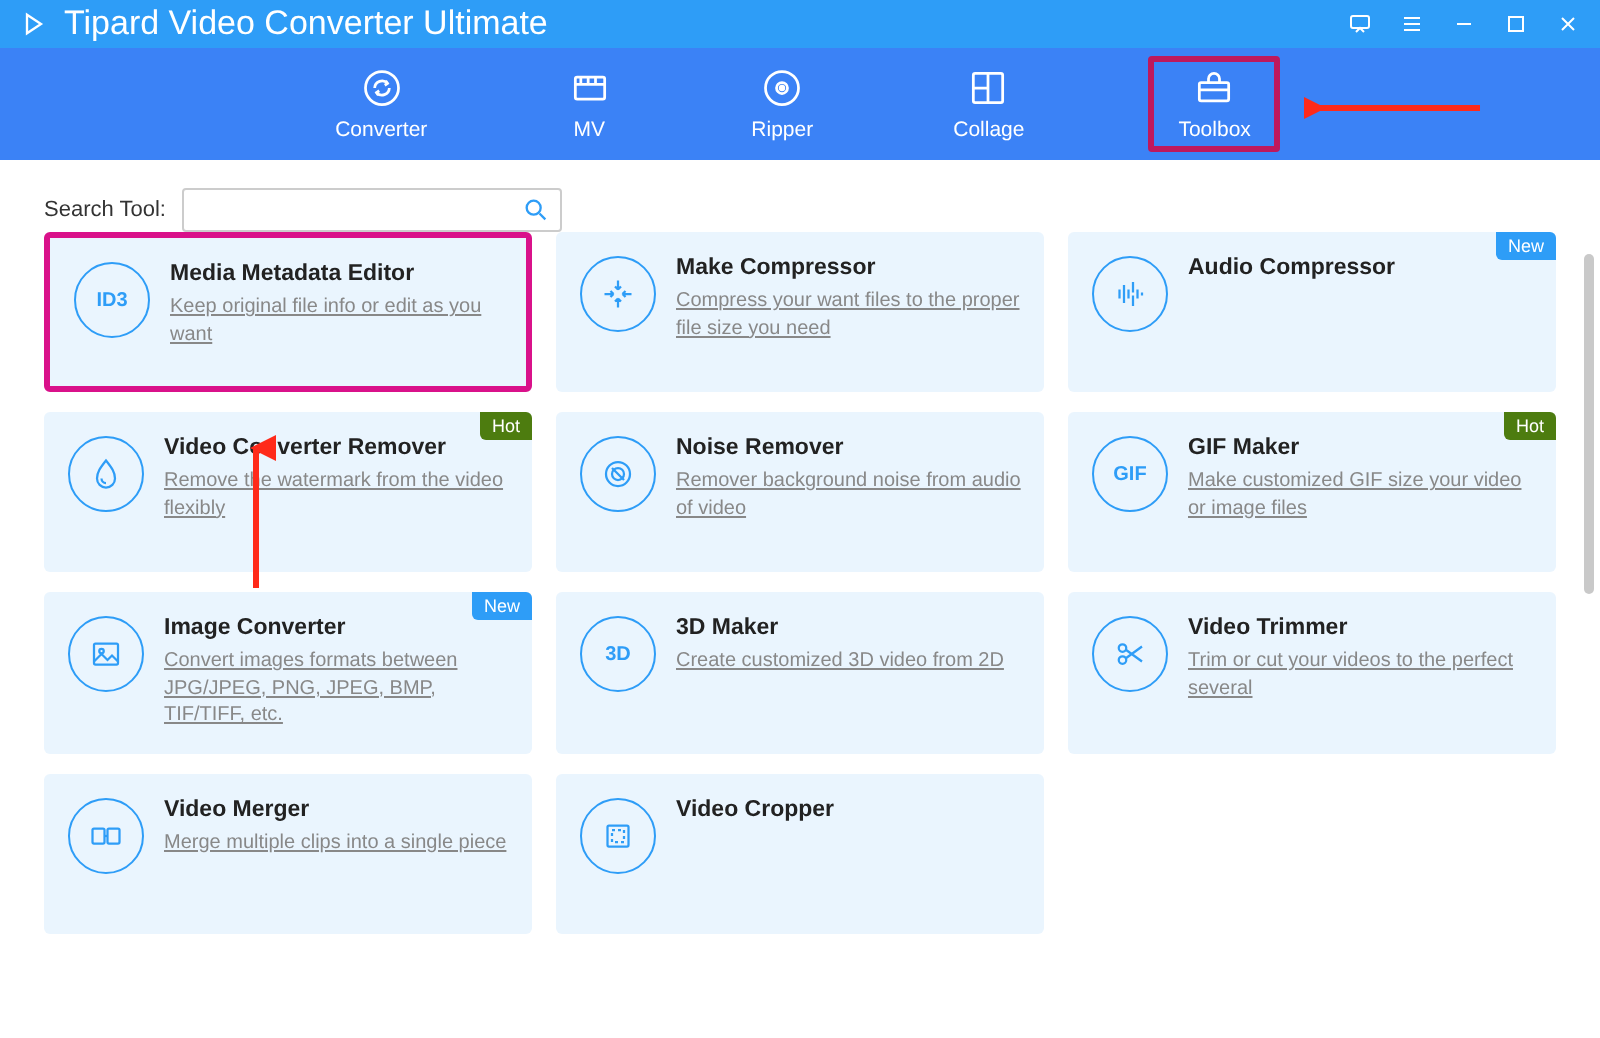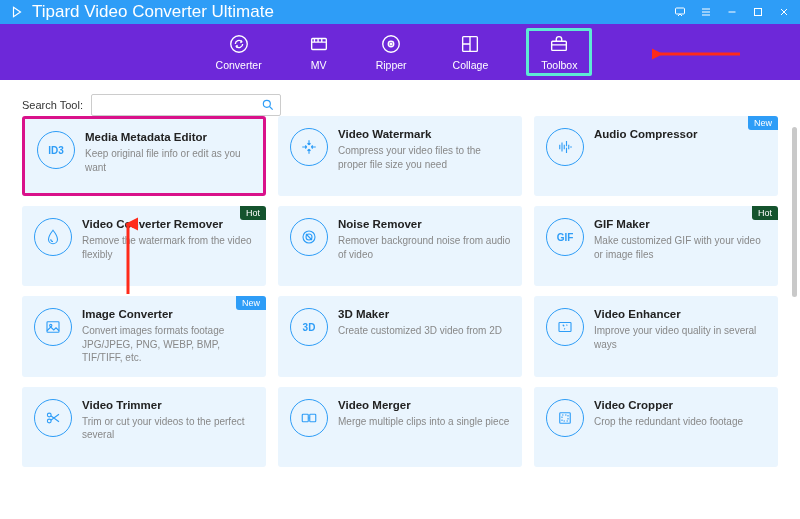--- a/index.html
+++ b/index.html
@@ -4,49 +4,49 @@
 <style>
 * { margin: 0; padding: 0; box-sizing: border-box; font-family: -apple-system, BlinkMacSystemFont, "Segoe UI", Arial, sans-serif; }
 body { background: #fff; width: 800px; height: 519px; overflow: hidden; position: relative; }
 
 .titlebar { background: #2e9df7; height: 24px; display: flex; align-items: center; padding: 0 10px; color: #fff; }
 .titlebar .logo { width: 14px; height: 14px; margin-right: 8px; }
 .titlebar .title { font-size: 17px; flex: 1; }
 .titlebar .win-controls { display: flex; gap: 14px; align-items: center; }
 .titlebar .win-controls svg { width: 12px; height: 12px; }
 
-.tabbar { background: #6d28d9; height: 56px; display: flex; justify-content: center; align-items: center; gap: 30px; color: #fff; position: relative; }
+.tabbar { background: #3b82f6; height: 56px; display: flex; justify-content: center; align-items: center; gap: 54px; color: #fff; position: relative; }
 .tab { display: flex; flex-direction: column; align-items: center; gap: 4px; cursor: pointer; padding: 4px 8px; }
 .tab svg { width: 22px; height: 22px; }
 .tab-label { font-size: 10.5px; }
-.tab.active-box { border: 3px solid #5eead4; border-radius: 2px; padding: 2px 12px; }
+.tab.active-box { border: 3px solid #be185d; border-radius: 2px; padding: 2px 12px; }
 
 .arrow-annot { position: absolute; pointer-events: none; }
 .arrow-right { right: 58px; top: 44px; }
 .arrow-down { left: 118px; top: 216px; }
 
 .content { padding: 14px 22px 0 22px; height: calc(519px - 80px); overflow: hidden; }
 
 .search-row { display: flex; align-items: center; gap: 8px; }
 .search-label { font-size: 11px; color: #333; }
 .search-box { position: relative; width: 190px; }
 .search-box input { width: 100%; height: 22px; border: 1px solid #ccc; border-radius: 2px; padding: 0 26px 0 6px; font-size: 11px; outline: none; }
 .search-box svg { position: absolute; right: 6px; top: 4px; width: 14px; height: 14px; }
 
 .grid { display: grid; grid-template-columns: repeat(3, 1fr); gap: 10px 12px; }
 .card { background: #eaf5fe; border-radius: 3px; padding: 12px 10px 12px 12px; display: flex; gap: 10px; position: relative; min-height: 80px; }
 .card.highlight { border: 3px solid #d9118a; }
 .card-icon { width: 38px; height: 38px; border: 1.5px solid #2e9df7; border-radius: 50%; display: flex; align-items: center; justify-content: center; flex-shrink: 0; color: #2e9df7; font-size: 10px; font-weight: 600; }
 .card-icon svg { width: 18px; height: 18px; }
 .card-body { flex: 1; }
 .card-title { font-size: 11.5px; font-weight: 600; color: #222; margin-bottom: 4px; }
-.card-desc { font-size: 10px; color: #888; line-height: 1.35; }
+.card-desc { font-size: 10px; color: #888; line-height: 1.35; text-decoration: underline; }
 .badge { position: absolute; top: 0; right: 0; color: #fff; font-size: 9px; padding: 2px 6px; border-radius: 0 3px 0 3px; }
 .badge.new { background: #2e9df7; }
-.badge.hot { background: #14532d; }
+.badge.hot { background: #4d7c0f; }
 
 .scrollbar { position: absolute; right: 3px; top: 127px; width: 5px; height: 170px; background: #c9c9c9; border-radius: 3px; }
 </style>
 </head>
 <body>
 
 <div class="titlebar">
   <svg class="logo" viewBox="0 0 24 24" fill="none" stroke="#fff" stroke-width="2">
       <path d="M6 4l12 8-12 8z"></path>
     </svg>
@@ -139,22 +139,22 @@
           <div class="card-desc">Keep original file info or edit as you want</div>
         </div>
       </div>
       <div class="card">
         <div class="card-icon">
           <svg viewBox="0 0 24 24" fill="none" stroke="#2e9df7" stroke-width="1.5">
             <path d="M12 3v6m0 6v6M3 12h6m6 0h6M12 9l-2-2m2 2l2-2M12 15l-2 2m2-2l2 2M9 12l-2-2m2 2l-2 2M15 12l2-2m-2 2l2 2"></path>
           </svg>
         </div>
         <div class="card-body">
-          <div class="card-title">Video Watermark</div>
-          <div class="card-desc">Compress your video files to the proper file size you need</div>
+          <div class="card-title">Make Compressor</div>
+          <div class="card-desc">Compress your want files to the proper file size you need</div>
         </div>
       </div>
       <div class="card">
         <div class="card-icon">
           <svg viewBox="0 0 24 24" fill="none" stroke="#2e9df7" stroke-width="1.5">
             <path d="M5 9v6M8 6v12M11 9v6M14 4v7m0 2v7M17 9v6M20 11v2"></path>
           </svg>
         </div>
         <div class="card-body">
           <div class="card-title">Audio Compressor</div>
@@ -184,55 +184,43 @@
         </div>
         <div class="card-body">
           <div class="card-title">Noise Remover</div>
           <div class="card-desc">Remover background noise from audio of video</div>
         </div>
       </div>
       <div class="card">
         <div class="card-icon">GIF</div>
         <div class="card-body">
           <div class="card-title">GIF Maker</div>
-          <div class="card-desc">Make customized GIF with your video or image files</div>
+          <div class="card-desc">Make customized GIF size your video or image files</div>
         </div>
         <div class="badge hot">Hot</div>
       </div>
       <div class="card">
         <div class="card-icon">
           <svg viewBox="0 0 24 24" fill="none" stroke="#2e9df7" stroke-width="1.5">
             <rect x="4" y="5" width="16" height="14" rx="1"></rect>
             <circle cx="9" cy="10" r="1.5"></circle>
             <path d="M4 17l5-5 4 4 3-3 4 4"></path>
           </svg>
         </div>
         <div class="card-body">
           <div class="card-title">Image Converter</div>
-          <div class="card-desc">Convert images formats footage JPG/JPEG, PNG, WEBP, BMP, TIF/TIFF, etc.</div>
+          <div class="card-desc">Convert images formats between JPG/JPEG, PNG, JPEG, BMP, TIF/TIFF, etc.</div>
         </div>
         <div class="badge new">New</div>
       </div>
       <div class="card">
         <div class="card-icon">3D</div>
         <div class="card-body">
           <div class="card-title">3D Maker</div>
           <div class="card-desc">Create customized 3D video from 2D</div>
-        </div>
-      </div>
-      <div class="card">
-        <div class="card-icon">
-          <svg viewBox="0 0 24 24" fill="none" stroke="#2e9df7" stroke-width="1.5">
-            <rect x="4" y="6" width="16" height="12" rx="1"></rect>
-            <path d="M9 9l2 2M15 9l-1 1M11 14l1 1"></path>
-          </svg>
-        </div>
-        <div class="card-body">
-          <div class="card-title">Video Enhancer</div>
-          <div class="card-desc">Improve your video quality in several ways</div>
         </div>
       </div>
       <div class="card">
         <div class="card-icon">
           <svg viewBox="0 0 24 24" fill="none" stroke="#2e9df7" stroke-width="1.5">
             <circle cx="7" cy="8" r="2.5"></circle>
             <circle cx="7" cy="16" r="2.5"></circle>
             <path d="M9 9l11 8M9 15l11-8"></path>
           </svg>
         </div>
@@ -256,21 +244,20 @@
       </div>
       <div class="card">
         <div class="card-icon">
           <svg viewBox="0 0 24 24" fill="none" stroke="#2e9df7" stroke-width="1.5">
             <rect x="5" y="5" width="14" height="14" rx="1"></rect>
             <rect x="8" y="8" width="8" height="8" stroke-dasharray="2 2"></rect>
           </svg>
         </div>
         <div class="card-body">
           <div class="card-title">Video Cropper</div>
-          <div class="card-desc">Crop the redundant video footage</div>
         </div>
       </div>
     </div>
 </div>
 
 <svg class="arrow-annot arrow-down" width="20" height="80">
     <defs>
       <marker id="ah2" markerWidth="8" markerHeight="8" refX="3" refY="1" orient="auto">
         <path d="M0 6L3 0l3 6z" fill="#ff2a1a"></path>
       </marker>

